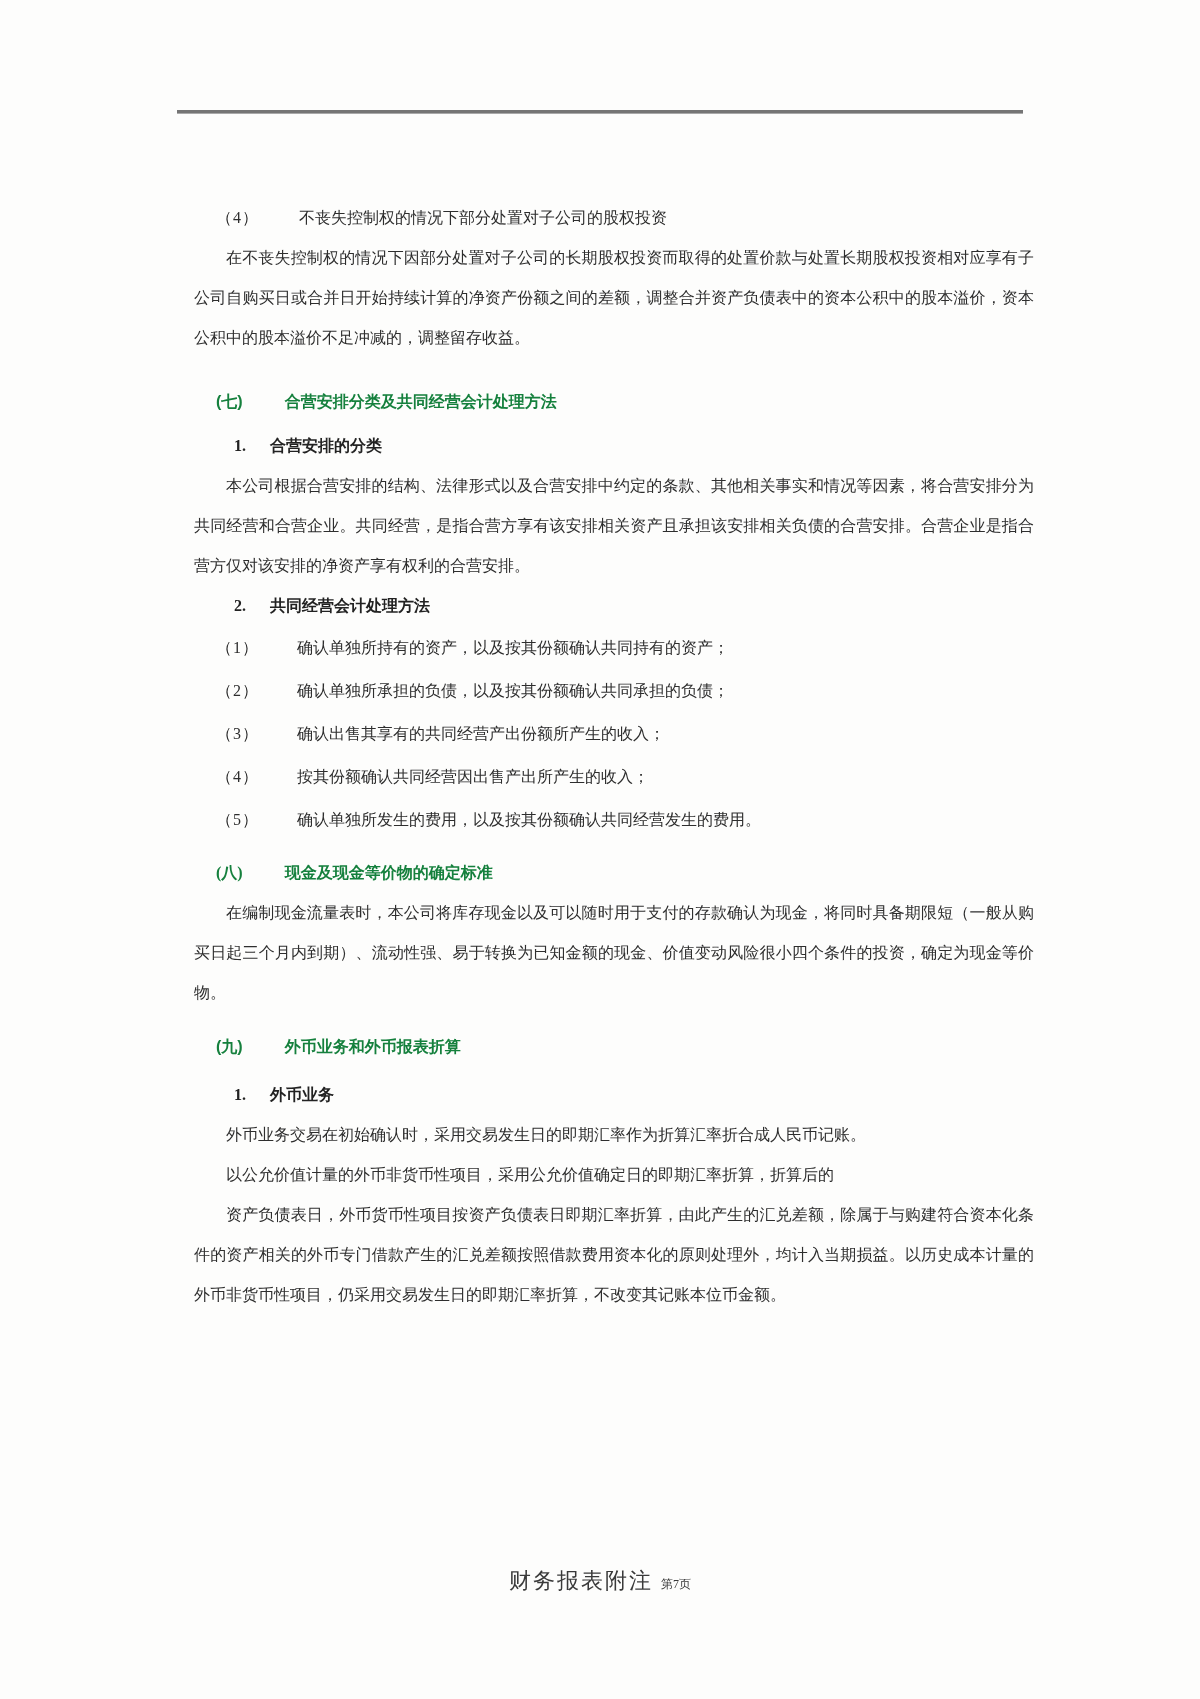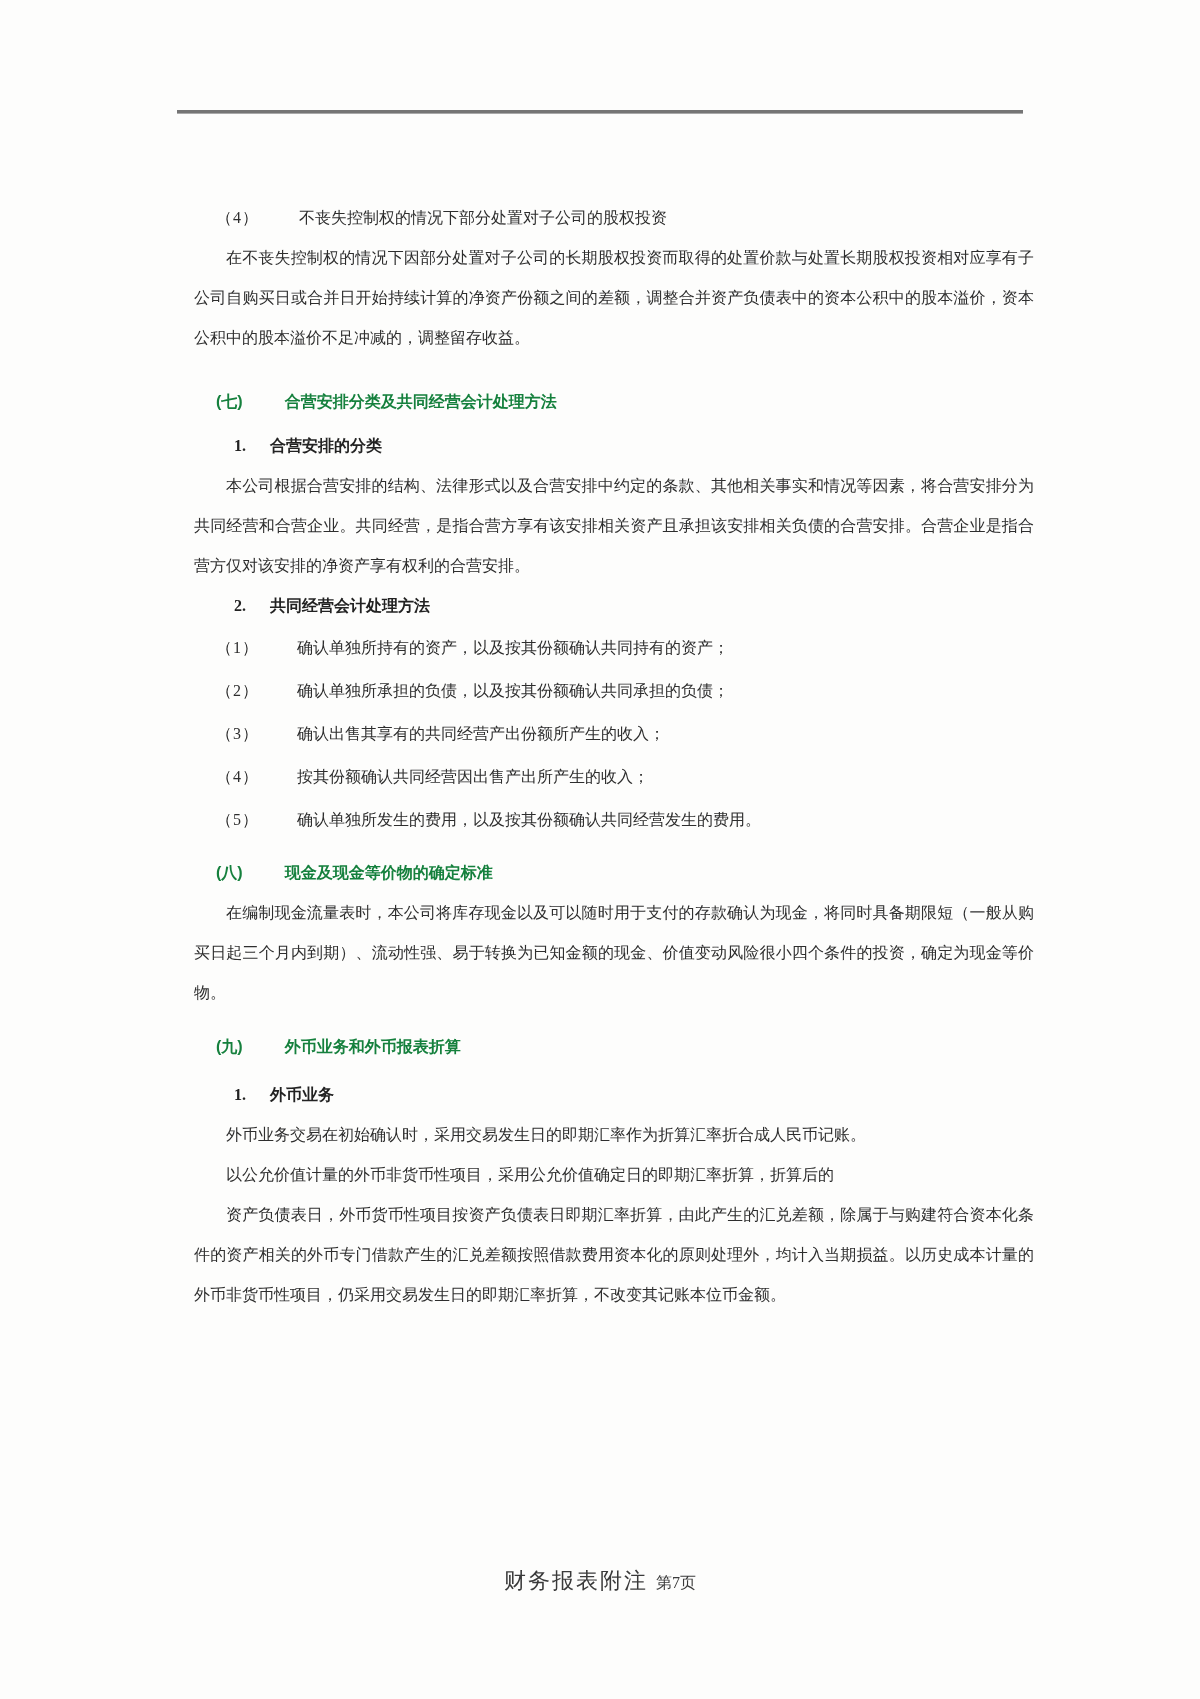--- a/index.html
+++ b/index.html
@@ -67,38 +67,38 @@
   }
   
   .b-item {
     padding-left: 22px;
     line-height: 43px;
   }
   .b-item .lbl { margin-right: 38px; letter-spacing: 1px; }
 
   .mt24 { margin-top: 24px; }
   .mt14 { margin-top: 14px; }
-  .mt12 { margin-top: 12px; }
+  .mt12 { margin-top: 12px; font-family: Liberation Serif, serif; }
   .mt8  { margin-top: 8px; }
   .mt4  { margin-top: 4px; }
 
   .footer {
     position: absolute;
     top: 1566px;
     left: 0;
     width: 100%;
     text-align: center;
     color: #3a3a3a;
   }
   .footer-title {
     font-size: 22px;
     letter-spacing: 2px;
   }
   .footer-page {
-    font-size: 16px;
+    font-size: 12px;
     margin-left: 8px;
   }
 </style>
 </head>
 <body>
 
 <div class="page">
   <div class="top-rule"></div>
 
   <main class="content" id="blocks-root">

